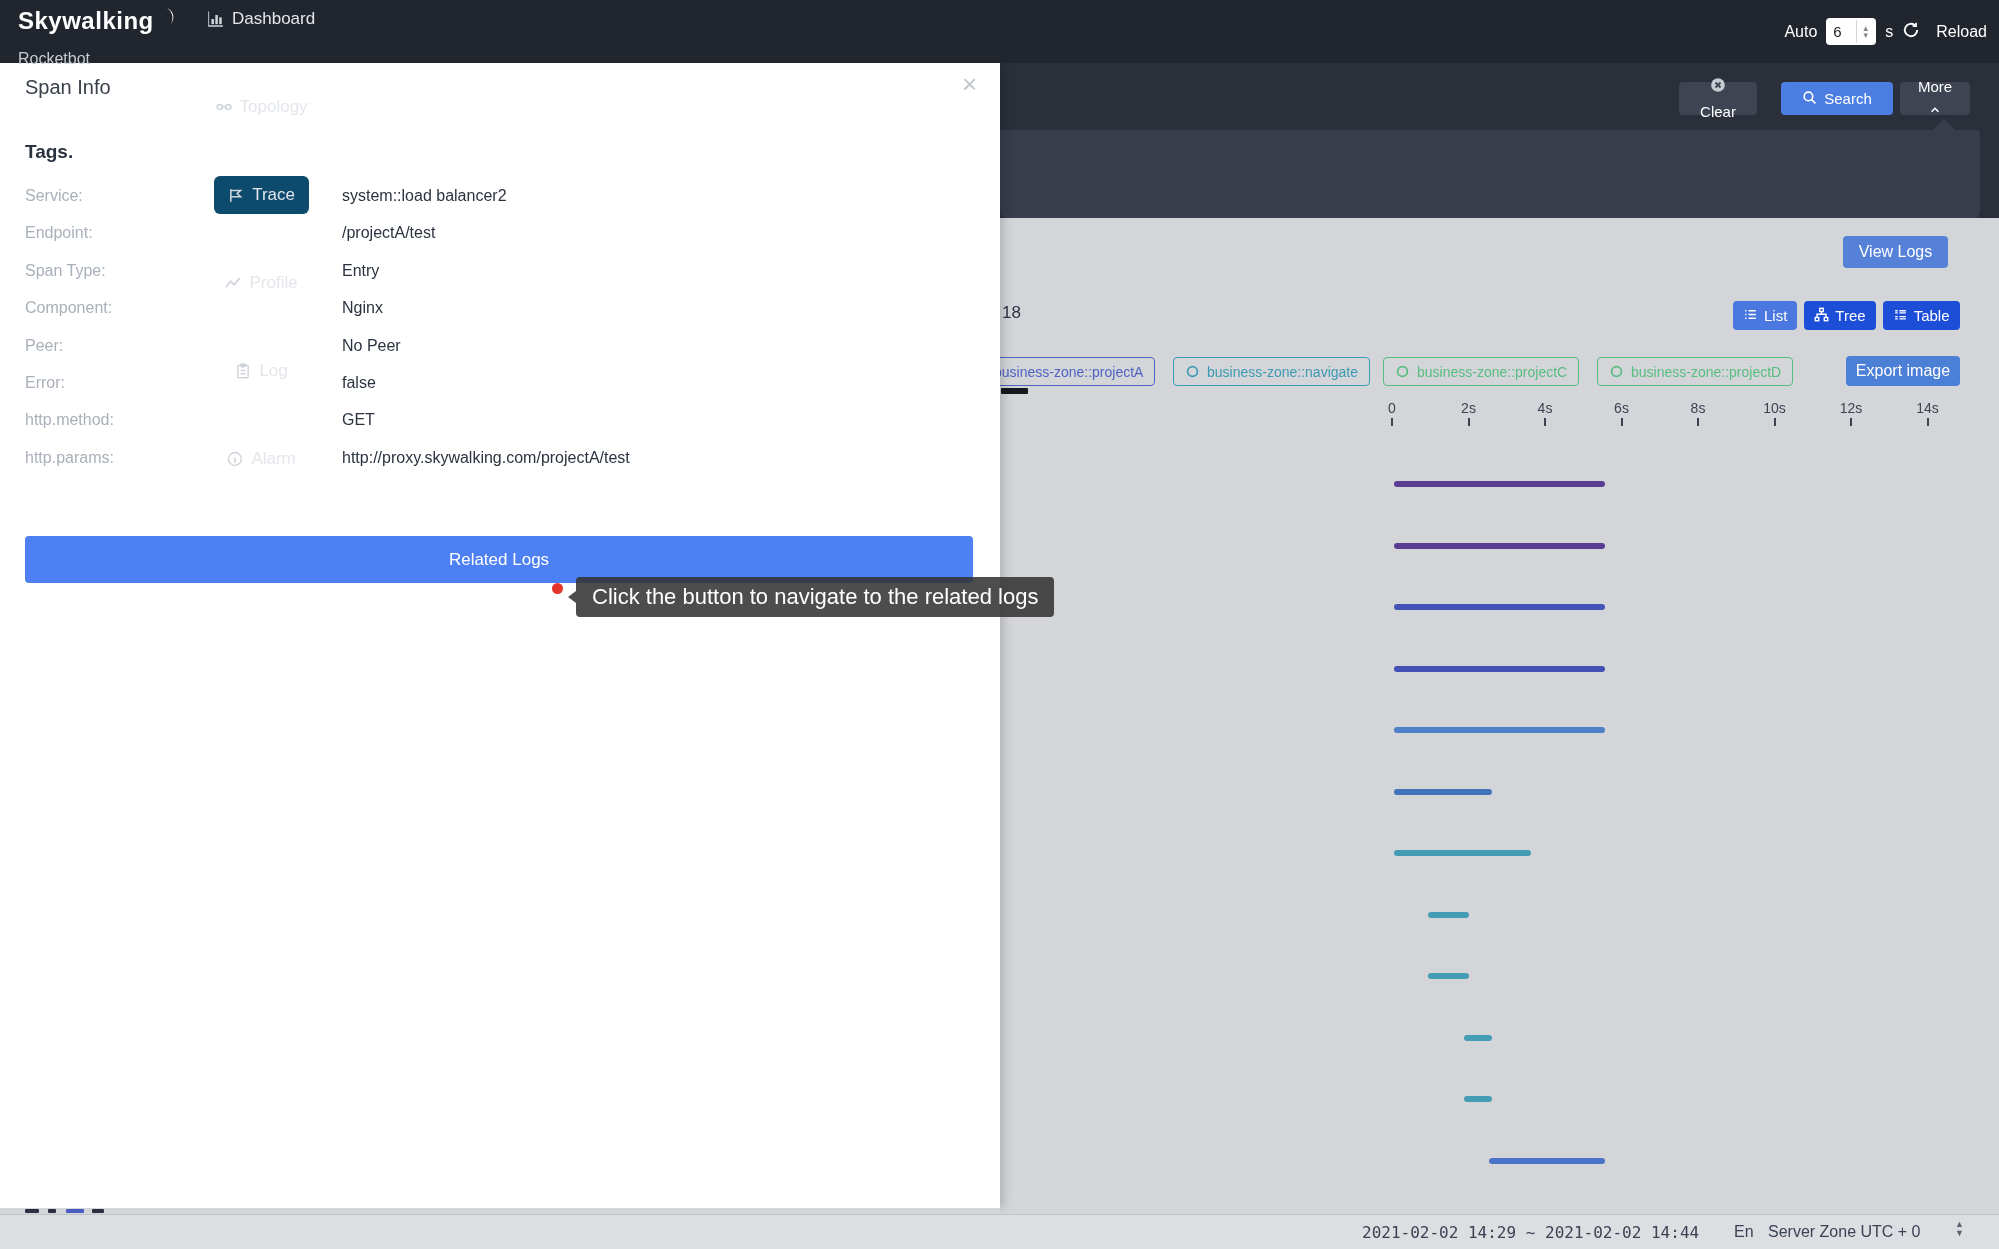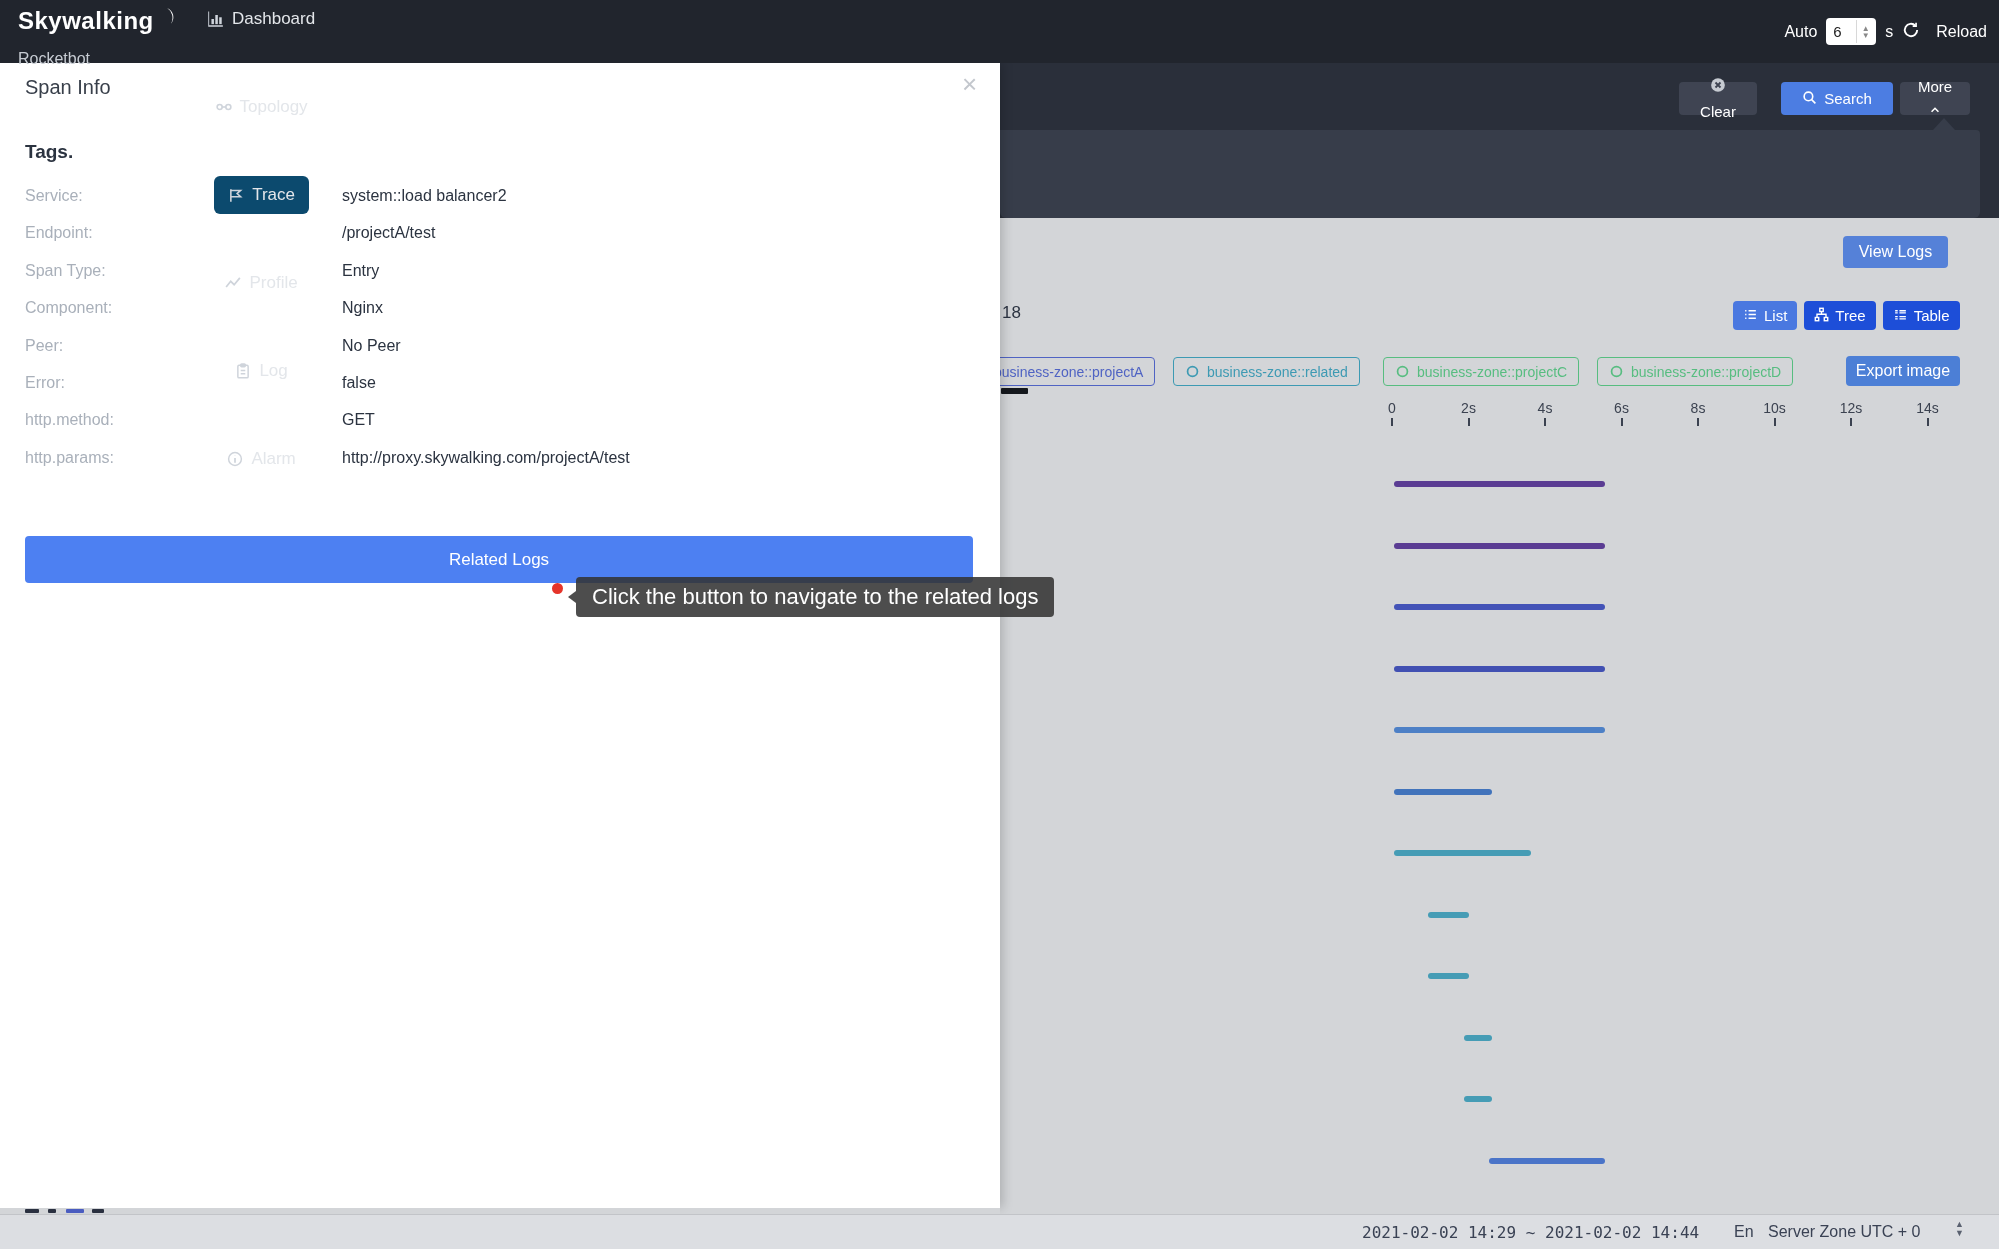--- a/index.html
+++ b/index.html
@@ -132,21 +132,21 @@
     <div id="chips-host">
         <div class="chip" style="left: -18px; border-color: rgb(79, 99, 195); color: rgb(79, 99, 195);">
           <span>business-zone::projectA</span>
         </div>
         <div class="chip" style="left: 173px; border-color: rgb(61, 154, 179); color: rgb(61, 154, 179);">
           <span style="display:flex">
             <svg width="15" height="15" viewBox="0 0 14 14" fill="none" stroke="#3d9ab3" stroke-width="1.6">
               <circle cx="7" cy="7" r="4.6"></circle>
             </svg>
           </span>
-          <span>business-zone::related</span>
+          <span>business-zone::navigate</span>
         </div>
         <div class="chip" style="left: 383px; border-color: rgb(87, 189, 128); color: rgb(87, 189, 128);">
           <span style="display:flex">
             <svg width="15" height="15" viewBox="0 0 14 14" fill="none" stroke="#57bd80" stroke-width="1.6">
               <circle cx="7" cy="7" r="4.6"></circle>
             </svg>
           </span>
           <span>business-zone::projectC</span>
         </div>
         <div class="chip" style="left: 597px; border-color: rgb(87, 189, 128); color: rgb(87, 189, 128);">

